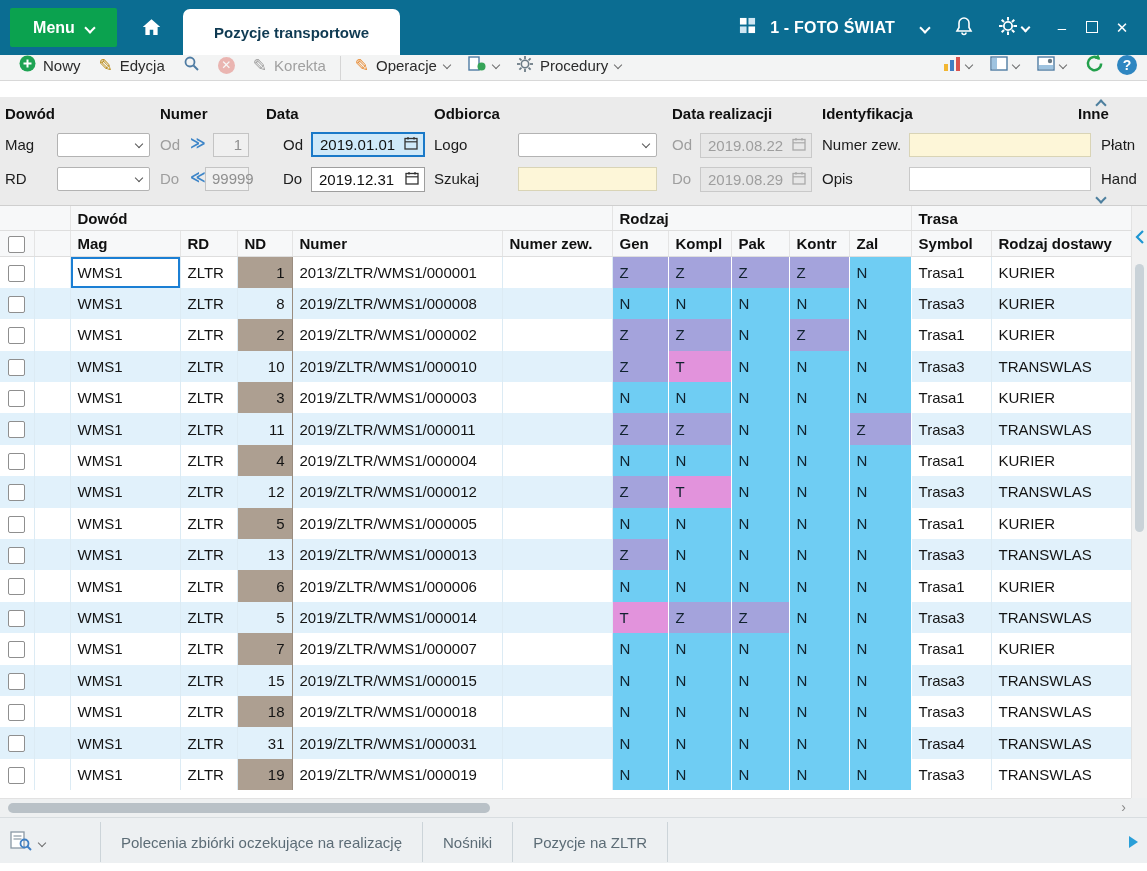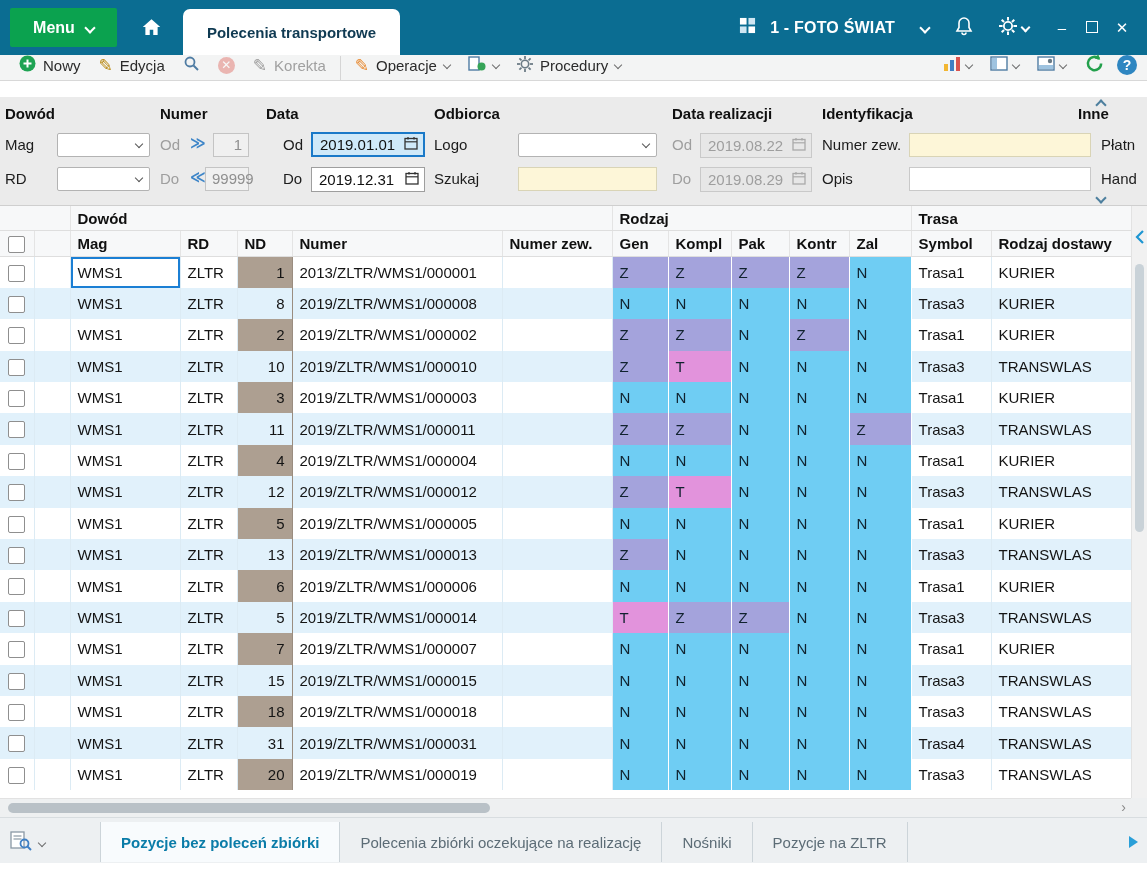--- a/index.html
+++ b/index.html
@@ -102,21 +102,21 @@
     <span class="chv" style="width:6px;height:6px;"></span>
   </div>
   <div class="home-btn">
     <span>
       <svg width="21" height="20" viewBox="0 0 24 22">
           <path d="M12 2l10 9h-3v9h-5v-6h-4v6H5v-9H2z" fill="#fff"></path>
         </svg>
     </span>
   </div>
   <div class="main-tab">
-    <span>Polecenia transportowe</span>
+    <span>Pozycje transportowe</span>
   </div>
   <div class="tb-right">
     <span>
       <svg width="17" height="17" viewBox="0 0 18 18">
           <rect x="1" y="1" width="7" height="7" fill="#fff"></rect>
           <rect x="10" y="1" width="7" height="7" fill="#cfe6f2"></rect>
           <rect x="1" y="10" width="7" height="7" fill="#cfe6f2"></rect>
           <rect x="10" y="10" width="7" height="7" fill="#fff"></rect>
         </svg>
     </span>
@@ -655,21 +655,21 @@
           <td class="c-st" style="background: rgb(111, 205, 243);">N</td>
           <td class="c-st" style="background: rgb(111, 205, 243);">N</td>
           <td class="c-sym">Trasa4</td>
           <td class="c-rodz">TRANSWLAS</td>
         </tr>
         <tr>
           <td class="c-check"><span class="cb"></span></td>
           <td class="c-ind"></td>
           <td class="c-mag">WMS1</td>
           <td class="c-rd">ZLTR</td>
-          <td class="c-nd">20</td>
+          <td class="c-nd">19</td>
           <td class="c-numer">2019/ZLTR/WMS1/000019</td>
           <td class="c-nzew"></td>
           <td class="c-st" style="background: rgb(111, 205, 243);">N</td>
           <td class="c-st" style="background: rgb(111, 205, 243);">N</td>
           <td class="c-st" style="background: rgb(111, 205, 243);">N</td>
           <td class="c-st" style="background: rgb(111, 205, 243);">N</td>
           <td class="c-st" style="background: rgb(111, 205, 243);">N</td>
           <td class="c-sym">Trasa3</td>
           <td class="c-rodz">TRANSWLAS</td>
         </tr>
@@ -699,20 +699,19 @@
           <rect x="1" y="1" width="13" height="16" fill="#fff" stroke="#8a99a5" stroke-width="1.3"></rect>
           <line x1="3.5" y1="5" x2="11.5" y2="5" stroke="#8a99a5" stroke-width="1.2"></line>
           <line x1="3.5" y1="8" x2="11.5" y2="8" stroke="#8a99a5" stroke-width="1.2"></line>
           <circle cx="14.5" cy="12.5" r="4" fill="none" stroke="#3f7fc4" stroke-width="1.8"></circle>
           <line x1="17.5" y1="15.5" x2="21" y2="19" stroke="#3f7fc4" stroke-width="2"></line>
         </svg>
     </span>
     <span class="chv sm"></span>
   </div>
   <div class="tabrow">
-      <div class="btab active">Pozycje bez poleceń zbiórki</div>
       <div class="btab">Polecenia zbiórki oczekujące na realizację</div>
       <div class="btab">Nośniki</div>
       <div class="btab">Pozycje na ZLTR</div>
     </div>
   <span class="next-arrow"></span>
   <div class="btabs-white"></div>
 </div>
 
 </body></html>

